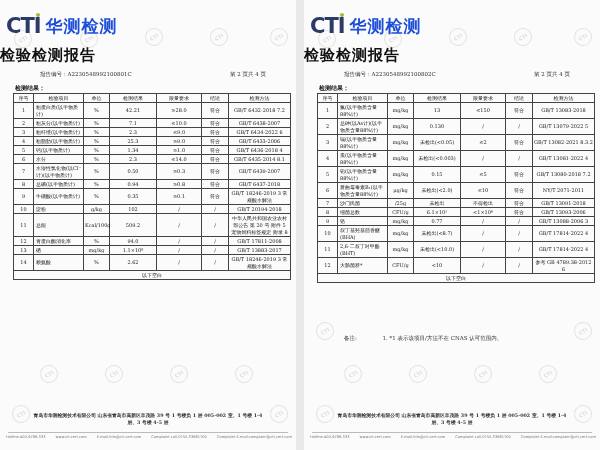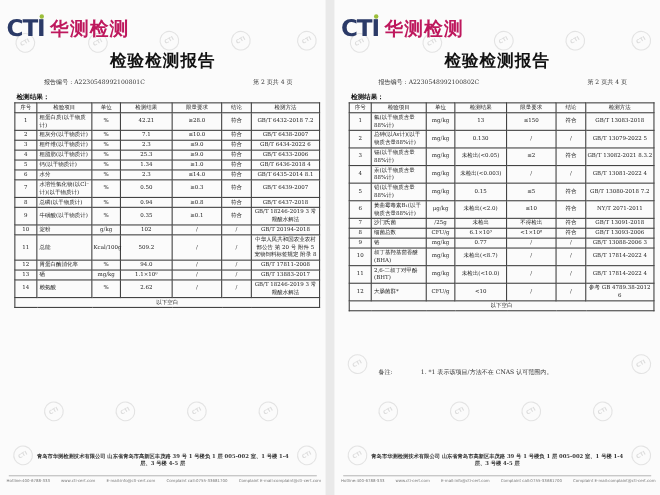--- a/index.html
+++ b/index.html
@@ -7,22 +7,22 @@
   body { font-family: "DejaVu Serif", serif; color: #222; position: relative; }
   .page {
     position: absolute; top: 0; width: 296px; height: 450px; background: #fbfbfb;
     overflow: hidden;
   }
   .page.left { left: 0; }
   .page.right { left: 304px; }
   .logo { position: absolute; left: 6px; top: 14px; display: flex; align-items: center; }
   .logo .cti { font-family: "DejaVu Sans", sans-serif; font-weight: bold; font-size: 21px; color: #2b3a67; letter-spacing: -1px; position: relative; }
   .logo .cti .dot { position: absolute; right: 1px; top: -1px; width: 4px; height: 4px; border-radius: 50%; background: #9bbe3a; }
-  .logo .cn { font-family: "DejaVu Sans", sans-serif; font-weight: bold; font-size: 17px; color: #be185d; margin-left: 5px; letter-spacing: 1px; }
-  .title { position: absolute; top: 46px; left: 0; width: 296px; text-align: center; font-size: 15px; font-weight: bold; letter-spacing: 1px; color: #111; }
+  .logo .cn { font-family: "DejaVu Sans", sans-serif; font-weight: bold; font-size: 17px; color: #1d4ed8; margin-left: 5px; letter-spacing: 1px; }
+  .title { position: absolute; top: 46px; left: 0; width: 296px; font-size: 15px; font-weight: bold; letter-spacing: 1px; color: #111; }
   .meta { position: absolute; top: 71px; left: 40px; right: 30px; font-size: 5.5px; color: #333; display: flex; justify-content: space-between; }
   .section { position: absolute; top: 84px; left: 15px; font-size: 6px; font-weight: bold; color: #111; }
   table.results {
     position: absolute; top: 93px; left: 13px; width: 277px; border-collapse: collapse;
     font-size: 5px; color: #222; table-layout: fixed;
   }
   table.results th, table.results td { border: 0.8px solid #444; text-align: center; vertical-align: middle; padding: 0.5px 1px; line-height: 7px; }
   table.results th { font-weight: normal; height: 9px; }
   table.results td.item { text-align: left; padding-left: 2px; }
   table.results td.blank { height: 9px; }

